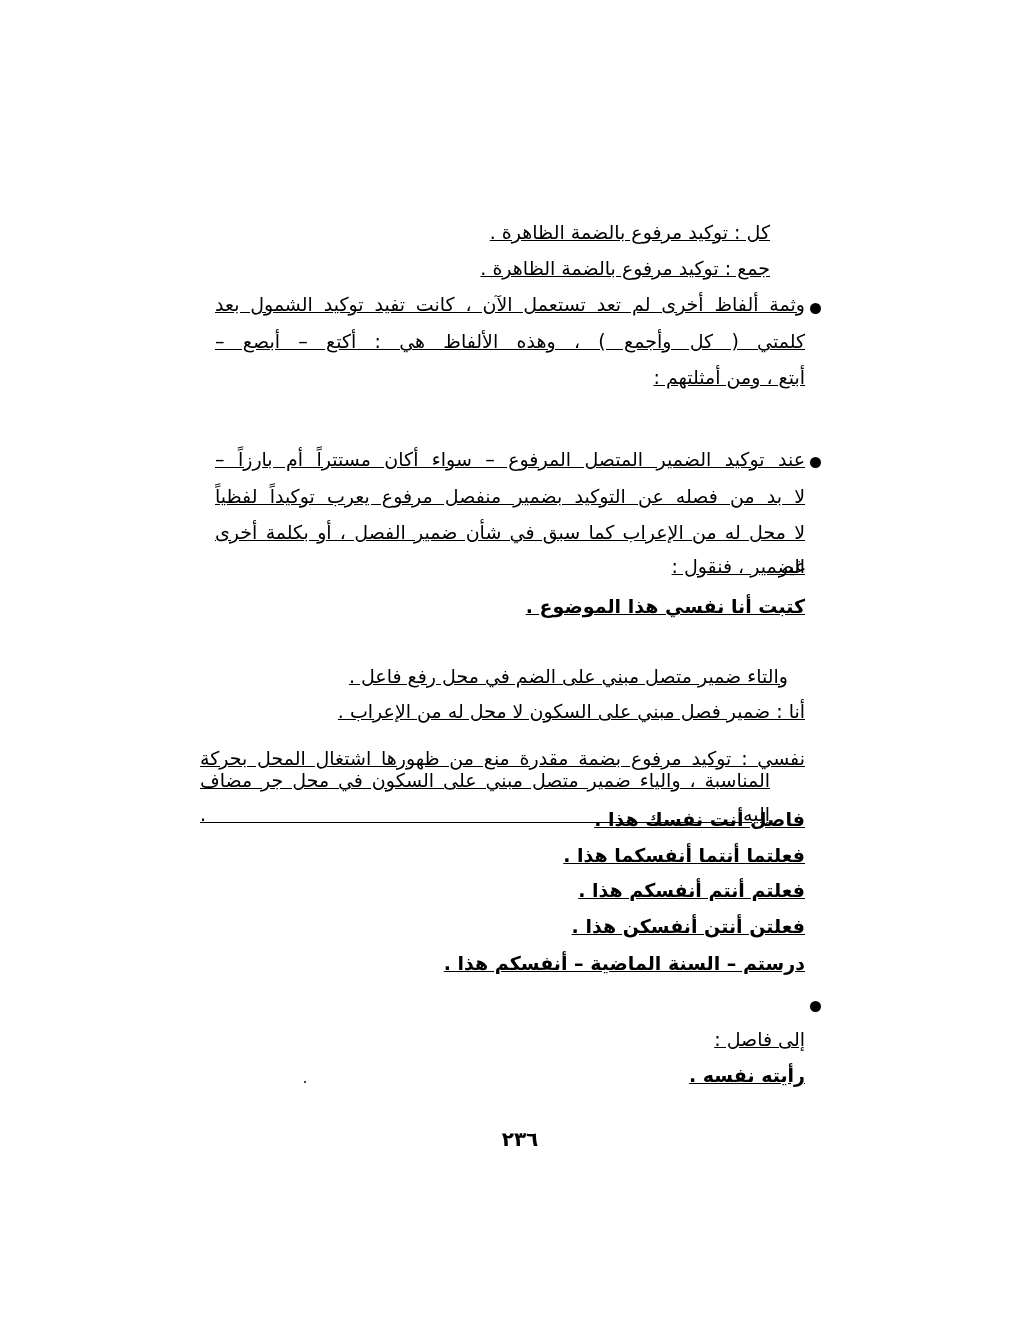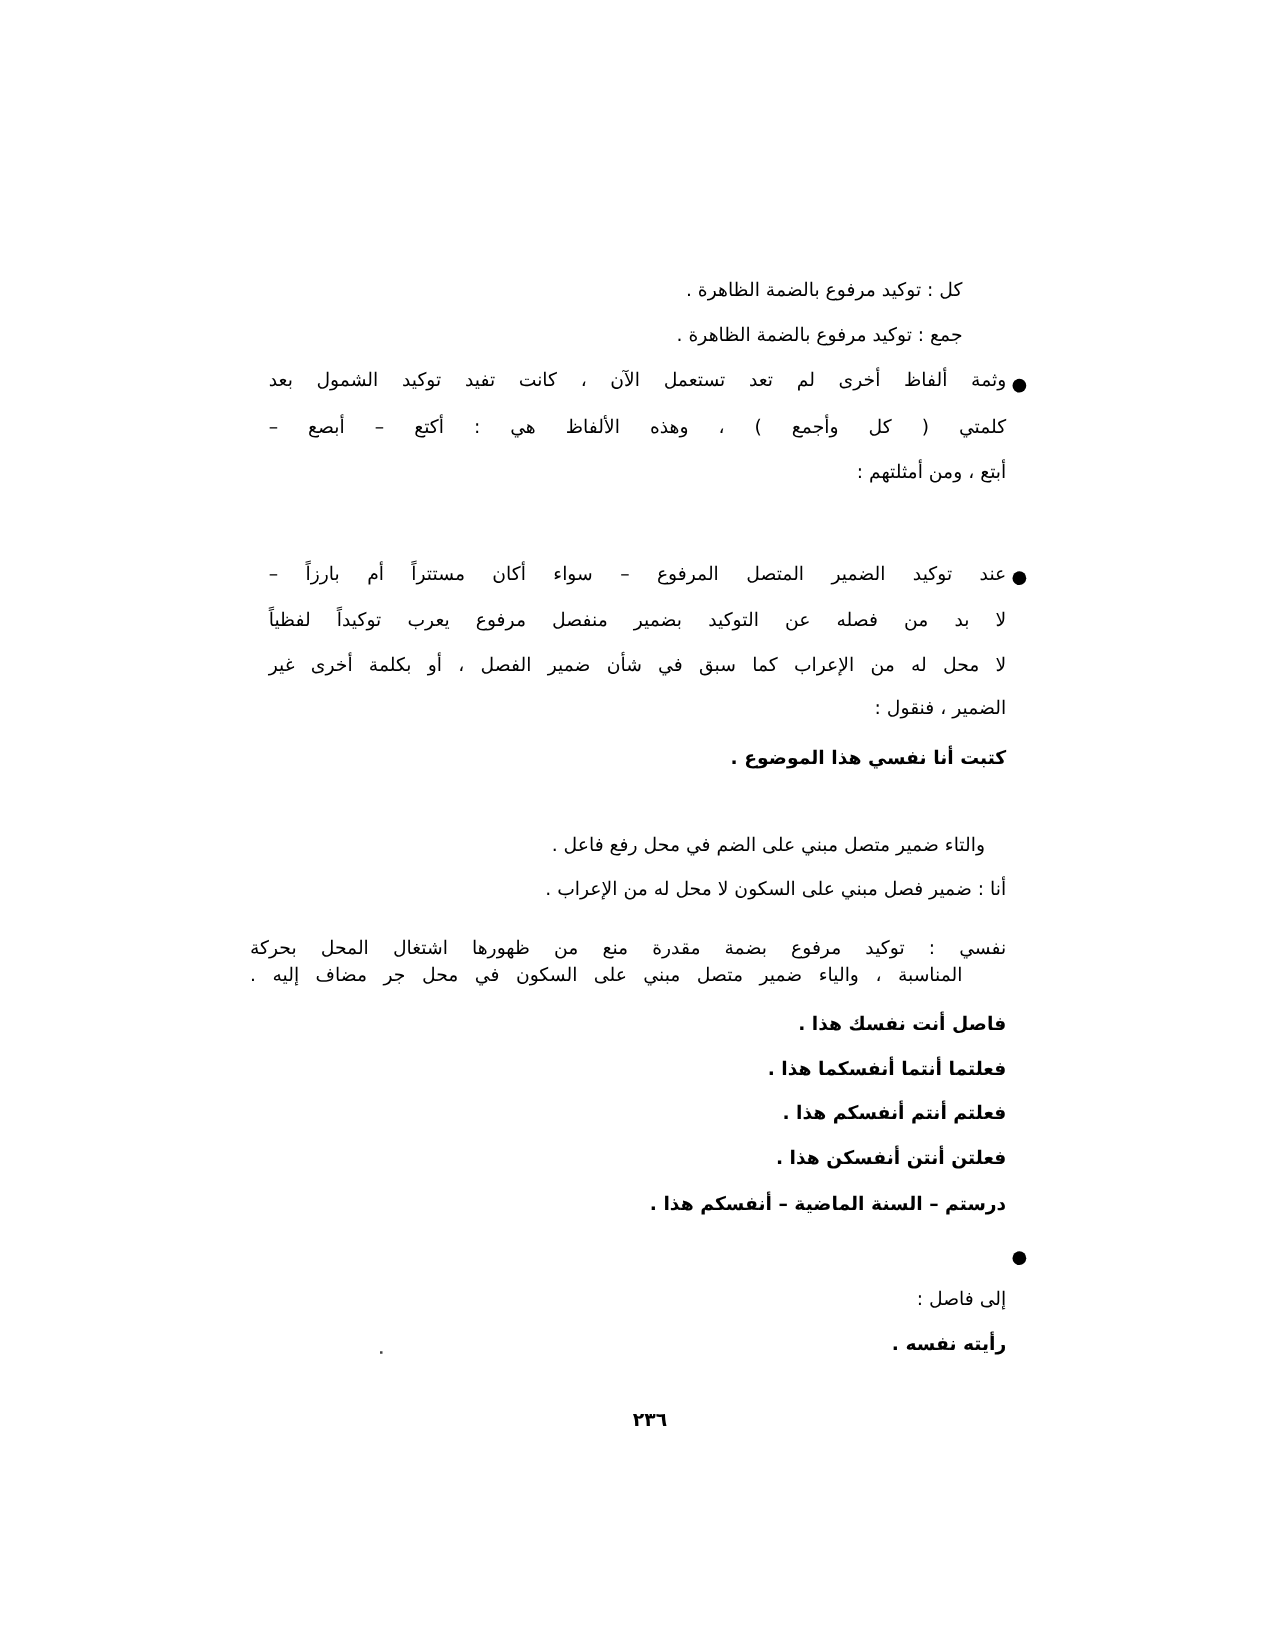--- a/index.html
+++ b/index.html
@@ -5,32 +5,33 @@
     html, body { margin: 0; padding: 0; }
     body {
       width: 1020px; height: 1320px;
       background: #ffffff; color: #000000;
       position: relative; overflow: hidden;
       font-family: "DejaVu Sans", sans-serif;
     }
     .page { position: absolute; left: 0; top: 0; width: 1020px; height: 1320px; }
     .line {
       position: absolute; direction: rtl; text-align: right;
-      font-size: 15px; line-height: 34px; white-space: nowrap;
+      font-size: 19px; line-height: 34px; white-space: nowrap;
       font-family: "DejaVu Sans", sans-serif;
+      text-decoration: underline;
     }
     .bold { font-weight: bold; }
     .just { text-align: justify; text-align-last: justify; white-space: normal; }
     .bullet {
       position: absolute; width: 11px; height: 11px; border-radius: 50%;
       background: #000;
     }
     .pagenum {
       position: absolute; left: 470px; top: 1127px; width: 100px;
-      text-align: center; font-size: 15px; font-weight: bold; direction: rtl;
+      text-align: center; font-size: 20px; font-weight: bold; direction: rtl;
     }
     .dot { position: absolute; width: 2px; height: 2px; background: #444; }
   </style>
 </head>
 <body>
 
 <div class="page">
 
   <div class="line" style="right:250px; top:215px;">كل : توكيد مرفوع بالضمة الظاهرة .</div>
   <div class="line" style="right:250px; top:251px;">جمع : توكيد مرفوع بالضمة الظاهرة .</div>

